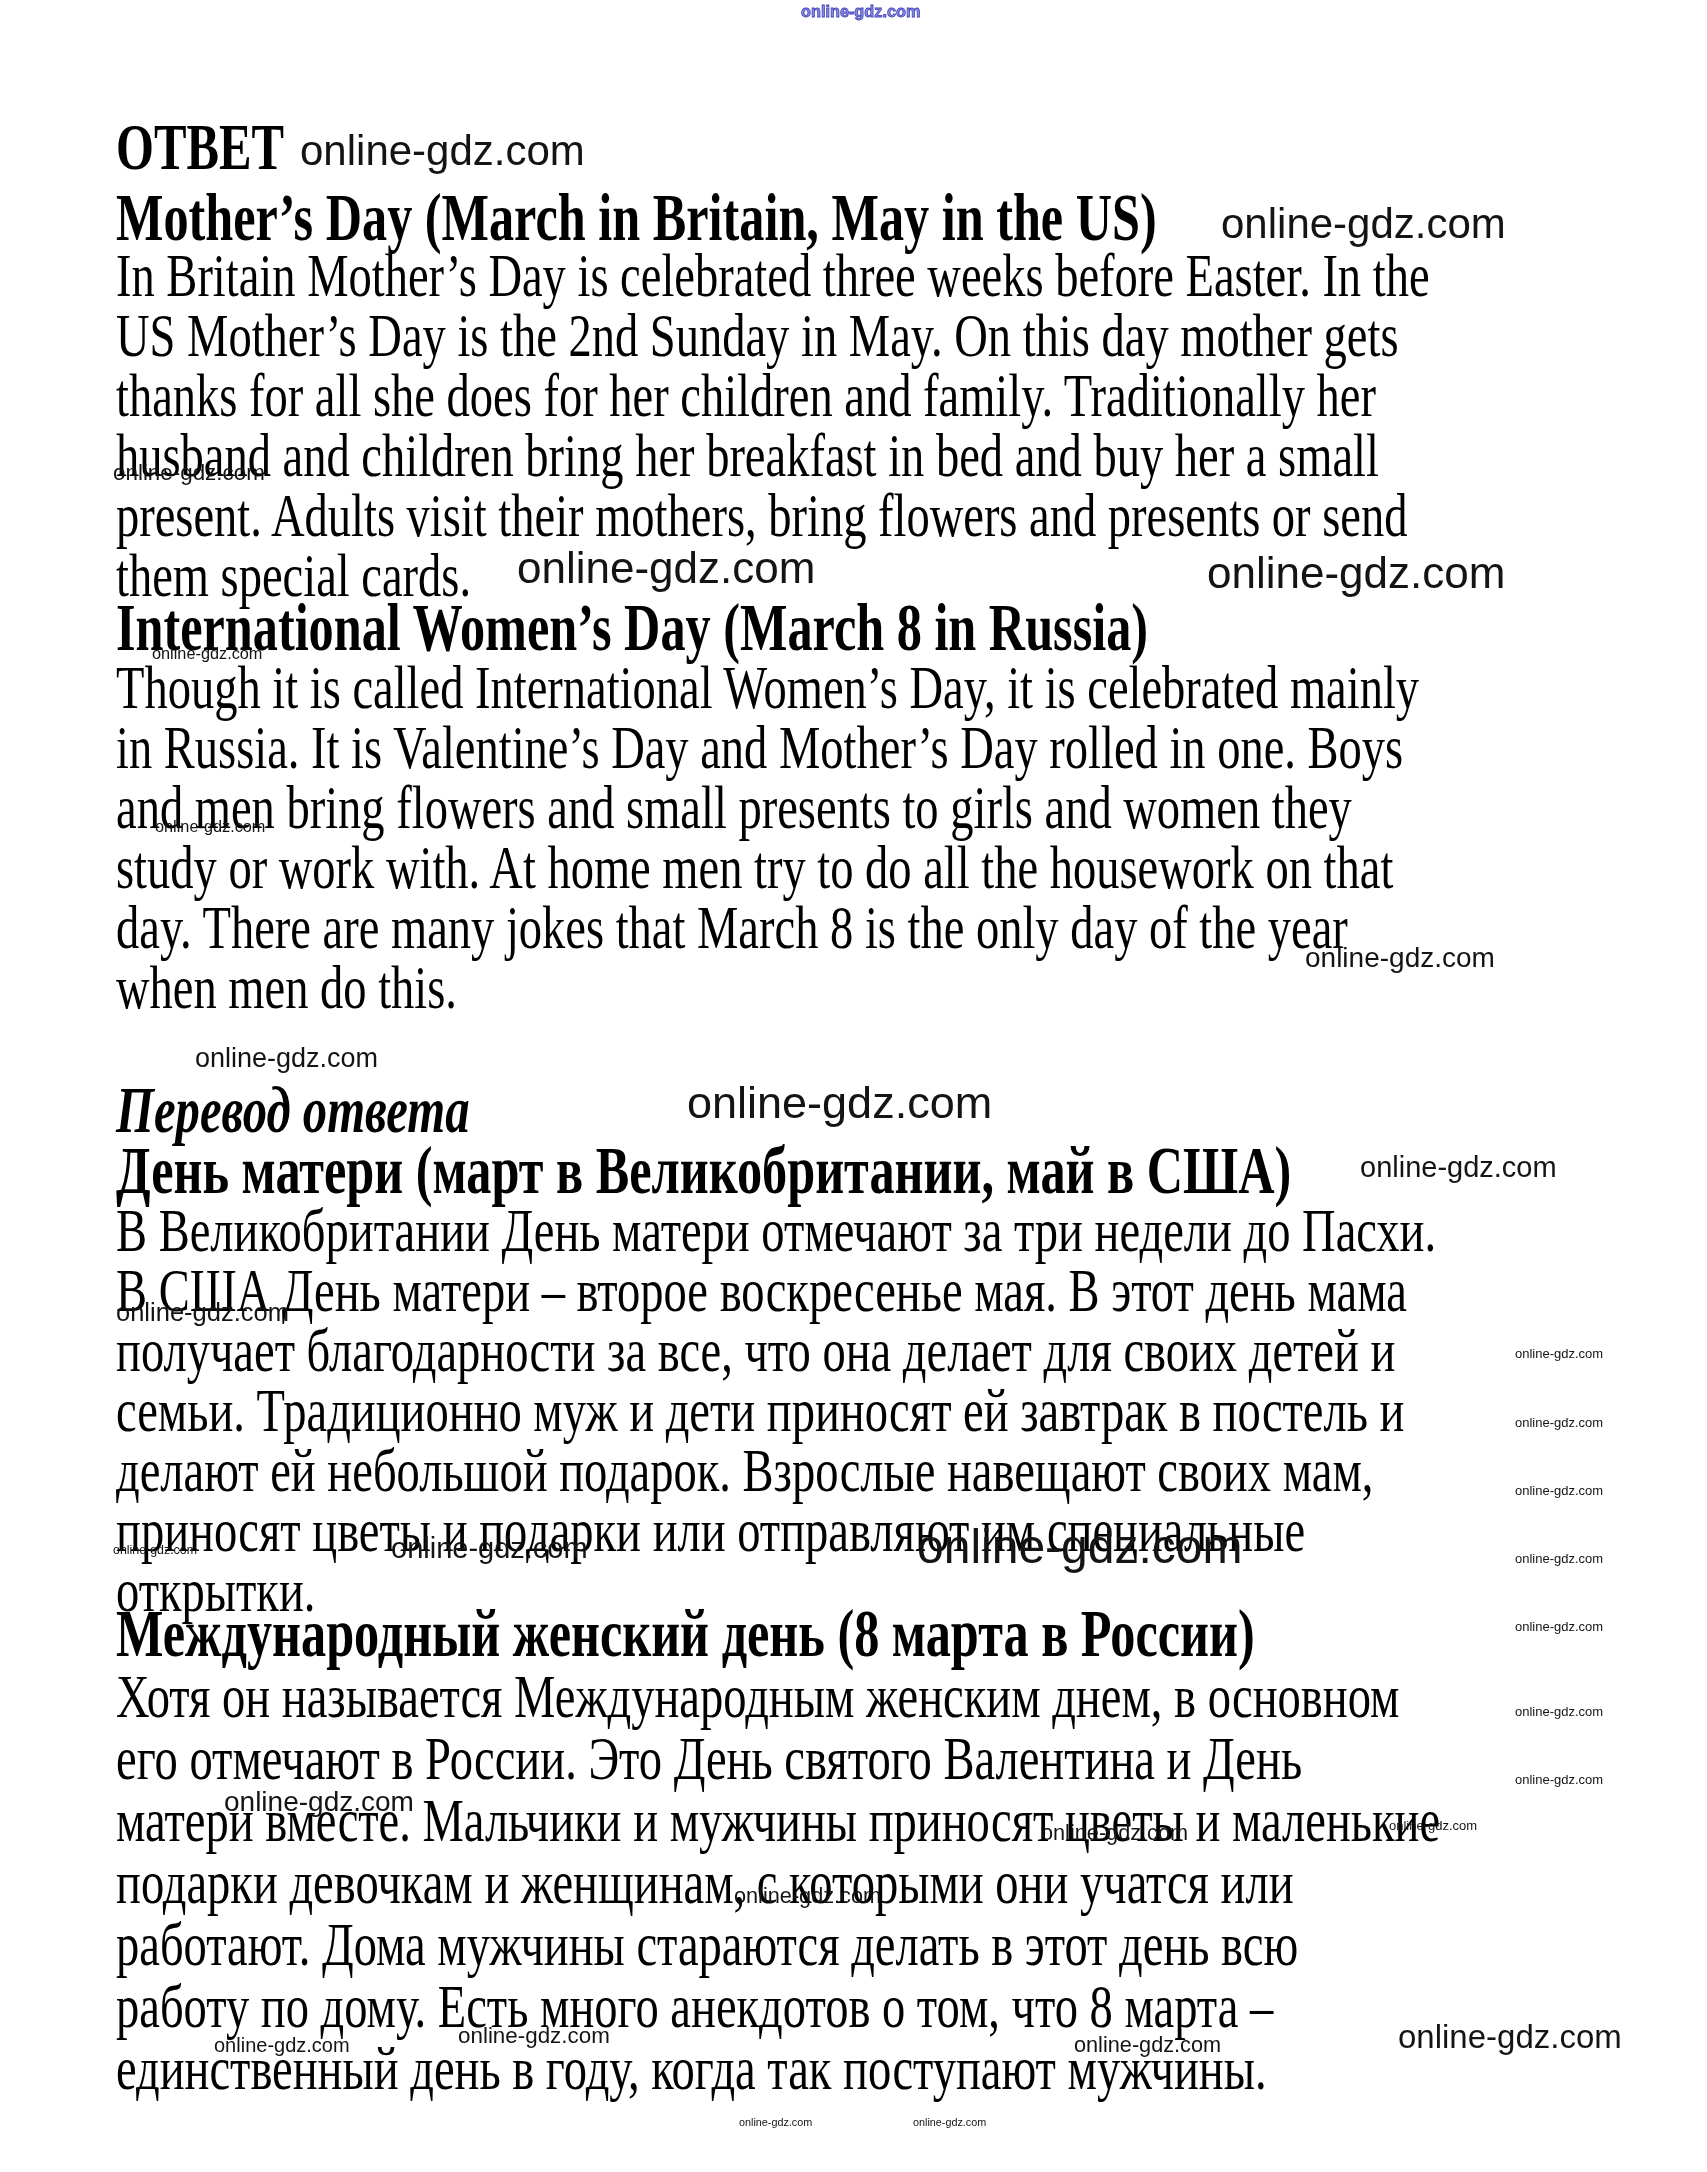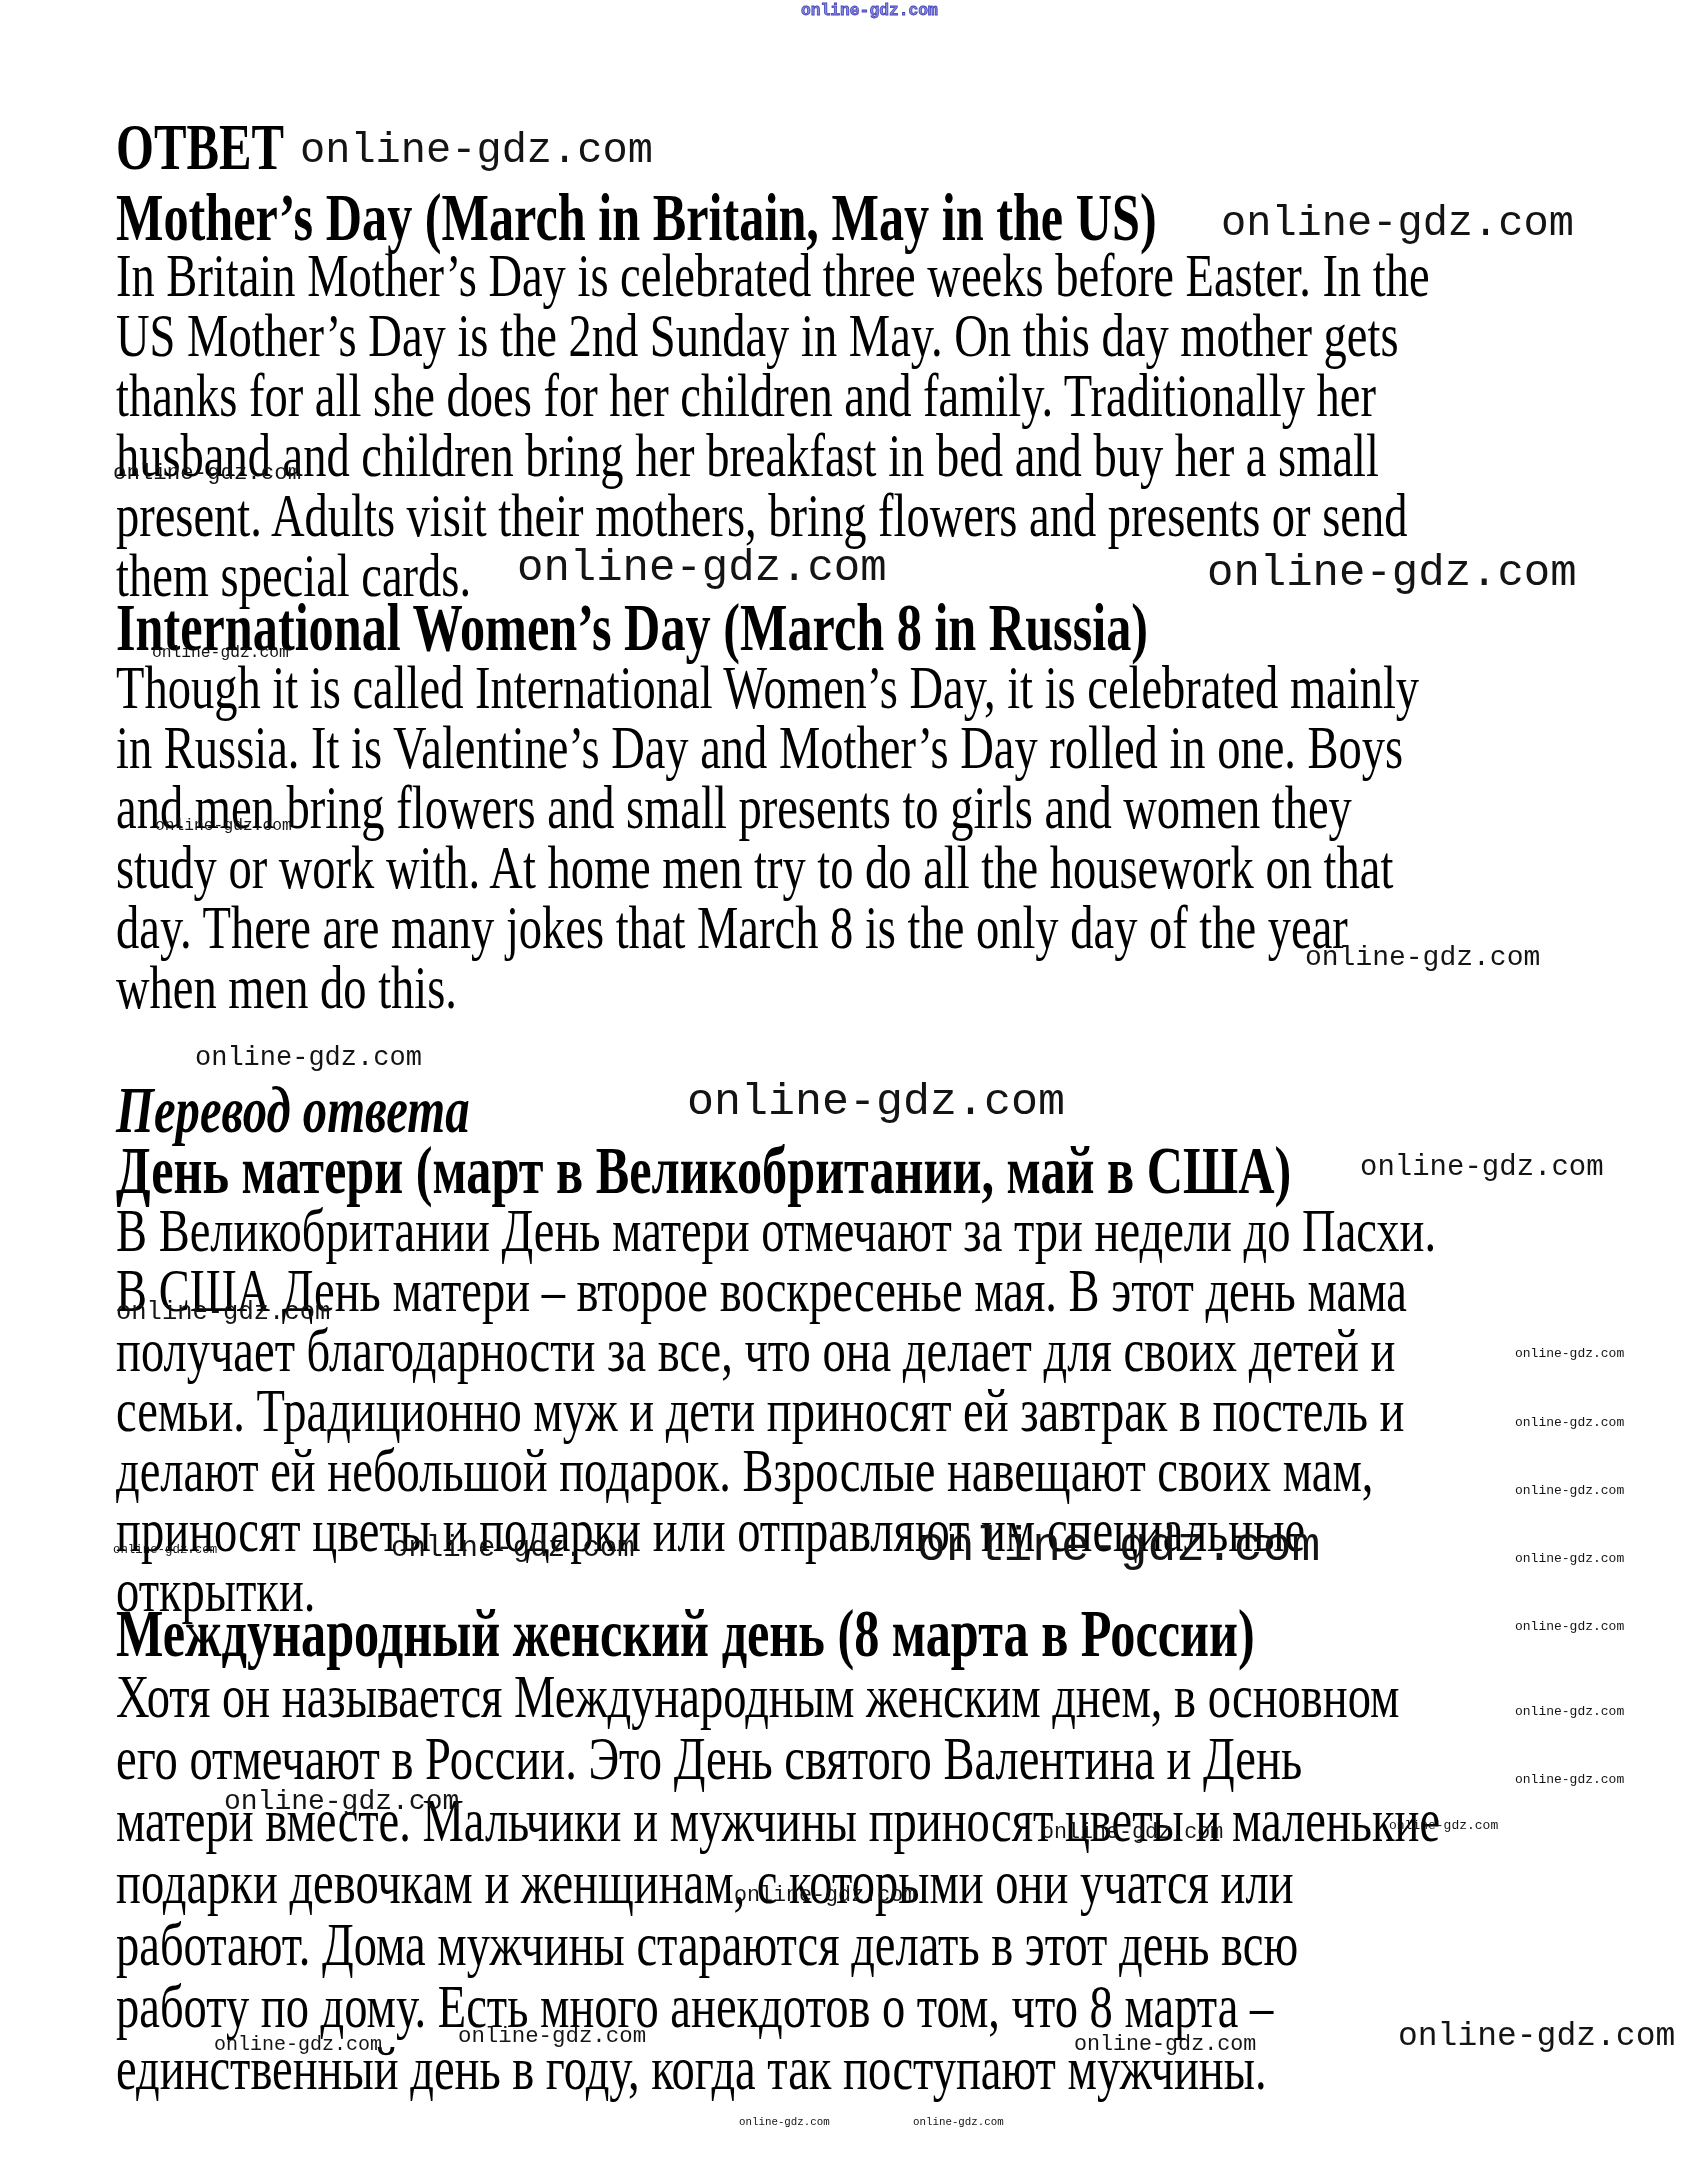--- a/index.html
+++ b/index.html
@@ -20,21 +20,21 @@
     transform-origin:0 0;
   }
   .body-text{font-size:62px;line-height:60px;}
   .body-text.lh80 .tl{line-height:62px;}
   .tl{white-space:nowrap;}
   .h{font-size:67px;font-weight:bold;line-height:63px;white-space:nowrap;}
   .label-b{font-size:65px;font-weight:bold;line-height:62px;white-space:nowrap;}
   .italic{font-style:italic;}
   .wm{
     position:absolute;
-    font-family:Liberation Mono, monospace;
+    font-family:Liberation Sans, sans-serif;
     color:#141414;
     line-height:1;
     white-space:nowrap;
   }
   .wm-blue{
     color:#8a8ade;
     -webkit-text-stroke:0.8px #4444bb;
     font-weight:bold;
   }
 </style>

